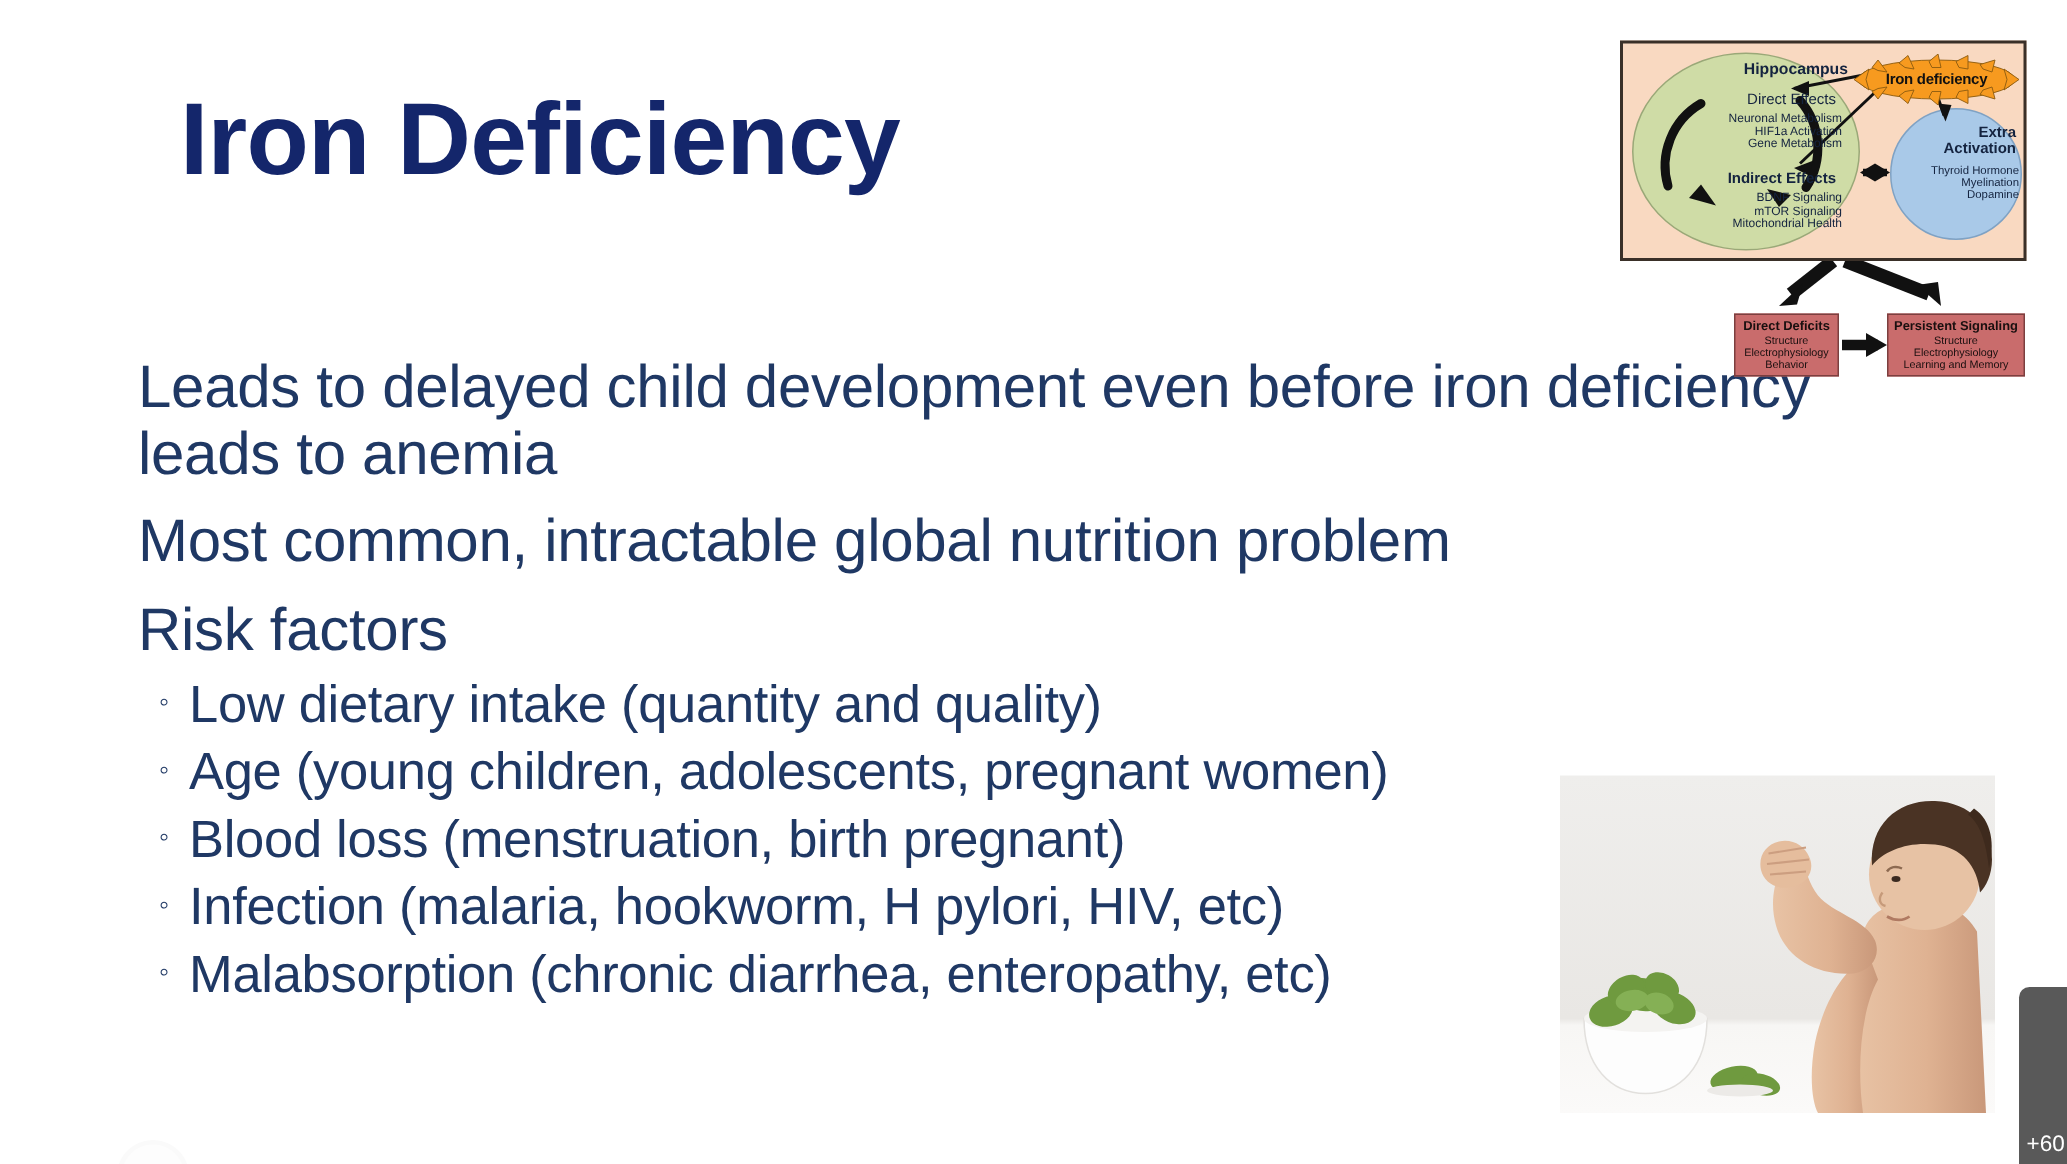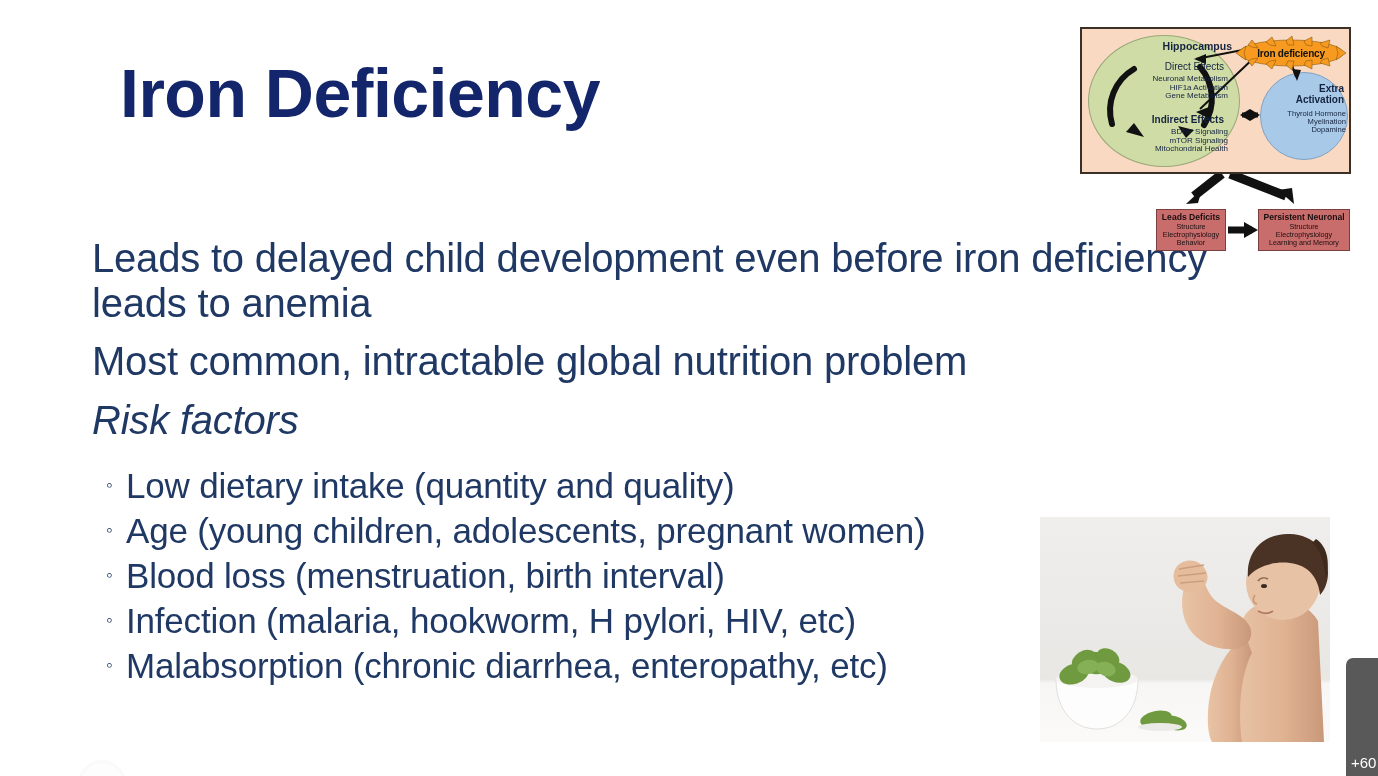--- a/index.html
+++ b/index.html
@@ -46,22 +46,21 @@
     font-family: "Liberation Sans Narrow", "Liberation Sans", sans-serif;
     font-stretch: condensed;
   }
   .para {
     font-size: 40px;
     line-height: 1.13;
     margin-bottom: 13px;
     letter-spacing: -0.2px;
   }
   #para-risk {
-    margin-bottom: 20px;
-    font-style: italic;
+    margin-bottom: 4px;
   }
   .bullet-list {
     list-style: none;
     margin: 0;
     padding: 0;
   }
   .bullet-row {
     display: flex;
     align-items: baseline;
     font-size: 35px;
@@ -243,21 +242,21 @@
         <span class="bullet-text">Low dietary intake (quantity and quality)</span>
       </div>
 
       <div class="bullet-row">
         <span class="bullet-marker">◦</span>
         <span class="bullet-text">Age (young children, adolescents, pregnant women)</span>
       </div>
 
       <div class="bullet-row">
         <span class="bullet-marker">◦</span>
-        <span class="bullet-text">Blood loss (menstruation, birth interval)</span>
+        <span class="bullet-text">Blood loss (menstruation, birth pregnant)</span>
       </div>
 
       <div class="bullet-row">
         <span class="bullet-marker">◦</span>
         <span class="bullet-text">Infection (malaria, hookworm, H pylori, HIV, etc)</span>
       </div>
 
       <div class="bullet-row">
         <span class="bullet-marker">◦</span>
         <span class="bullet-text">Malabsorption (chronic diarrhea, enteropathy, etc)</span>
@@ -339,28 +338,28 @@
     <svg width="271" height="82" style="position:absolute;left:0;top:0;">
       <line x1="142" y1="0" x2="114" y2="22" stroke="#111" stroke-width="9"></line>
       <path d="M106,30 L122,15 L118,29 Z" fill="#111"></path>
       <line x1="150" y1="0" x2="206" y2="22" stroke="#111" stroke-width="9"></line>
       <path d="M214,30 L198,16 L212,14 Z" fill="#111"></path>
       <line x1="148" y1="56" x2="172" y2="56" stroke="#111" stroke-width="7"></line>
       <path d="M178,56 L164,48 L164,64 Z" fill="#111"></path>
     </svg>
 
     <div class="red-box" id="box-acute">
-      <span class="rb-hdr">Leads Deficits</span>
+      <span class="rb-hdr">Direct Deficits</span>
       <span class="rb-line">Structure</span>
       <span class="rb-line">Electrophysiology</span>
       <span class="rb-line">Behavior</span>
     </div>
 
     <div class="red-box" id="box-persist">
-      <span class="rb-hdr">Persistent Neuronal</span>
+      <span class="rb-hdr">Persistent Signaling</span>
       <span class="rb-line">Structure</span>
       <span class="rb-line">Electrophysiology</span>
       <span class="rb-line">Learning and Memory</span>
     </div>
   </div>
 
   <div id="photo">
     <svg width="290" height="225" viewBox="0 0 290 225">
       <defs>
         <linearGradient id="bgGrad" x1="0" y1="0" x2="0" y2="1">

